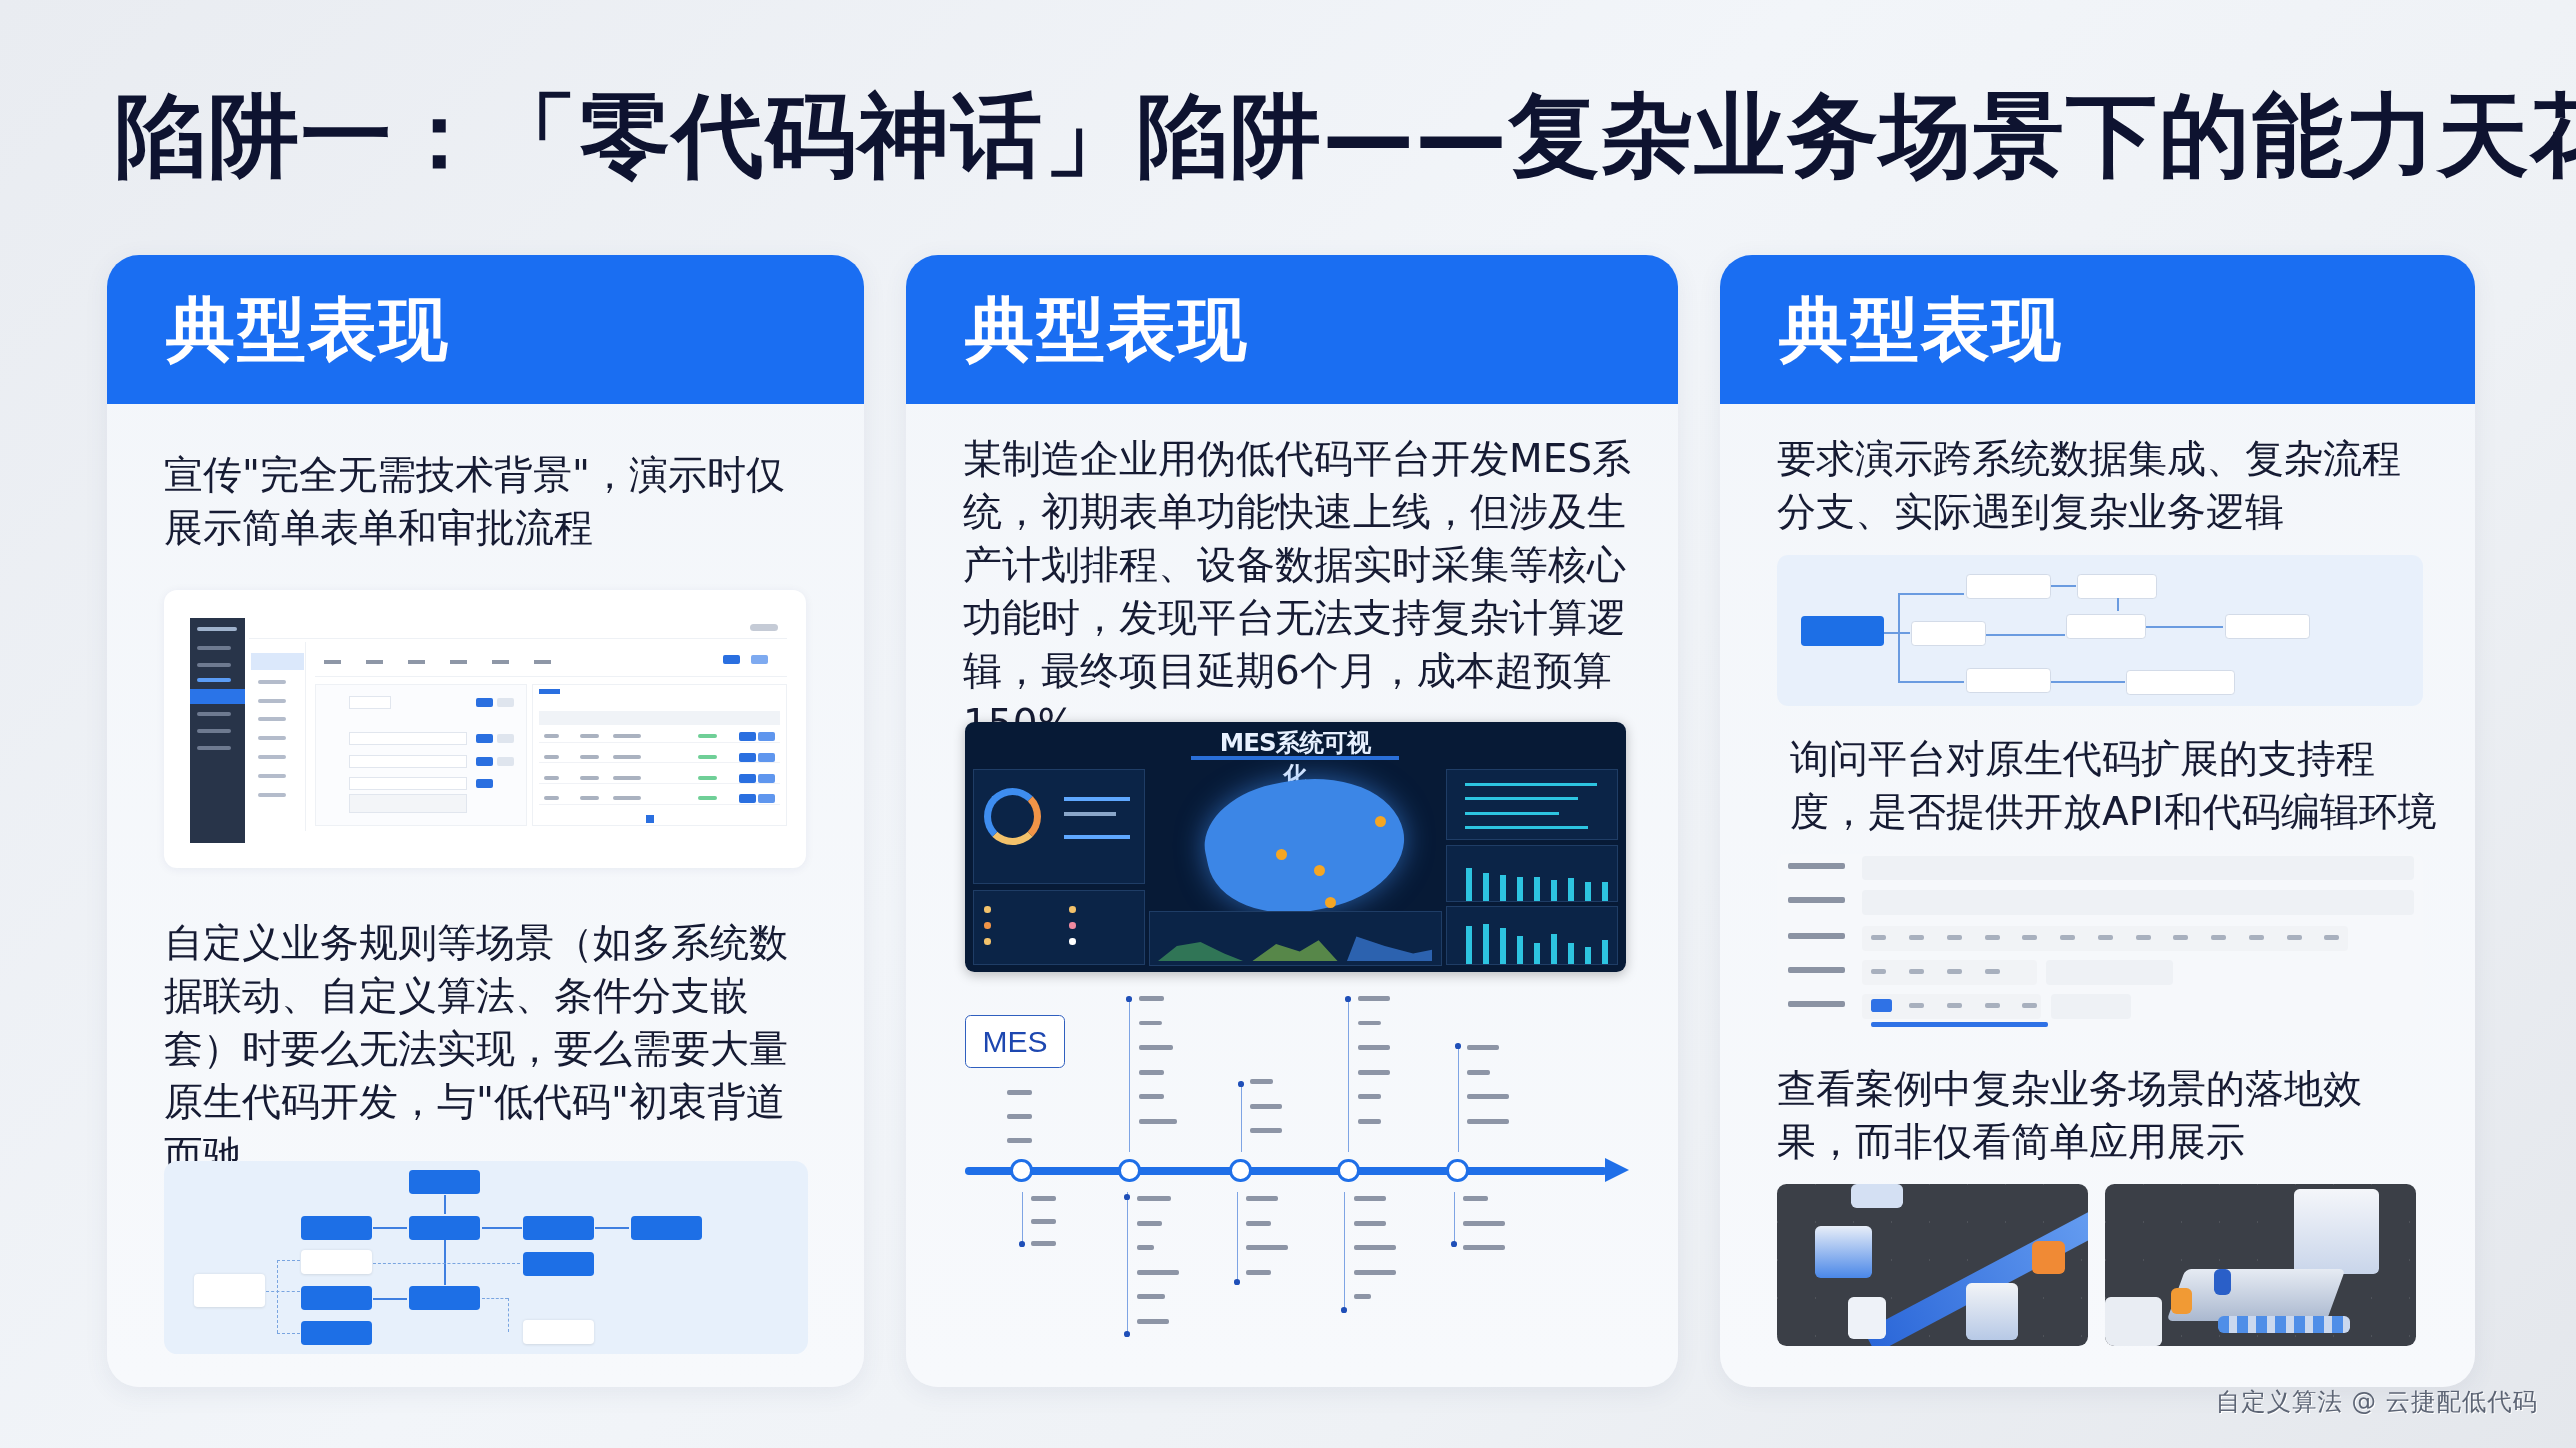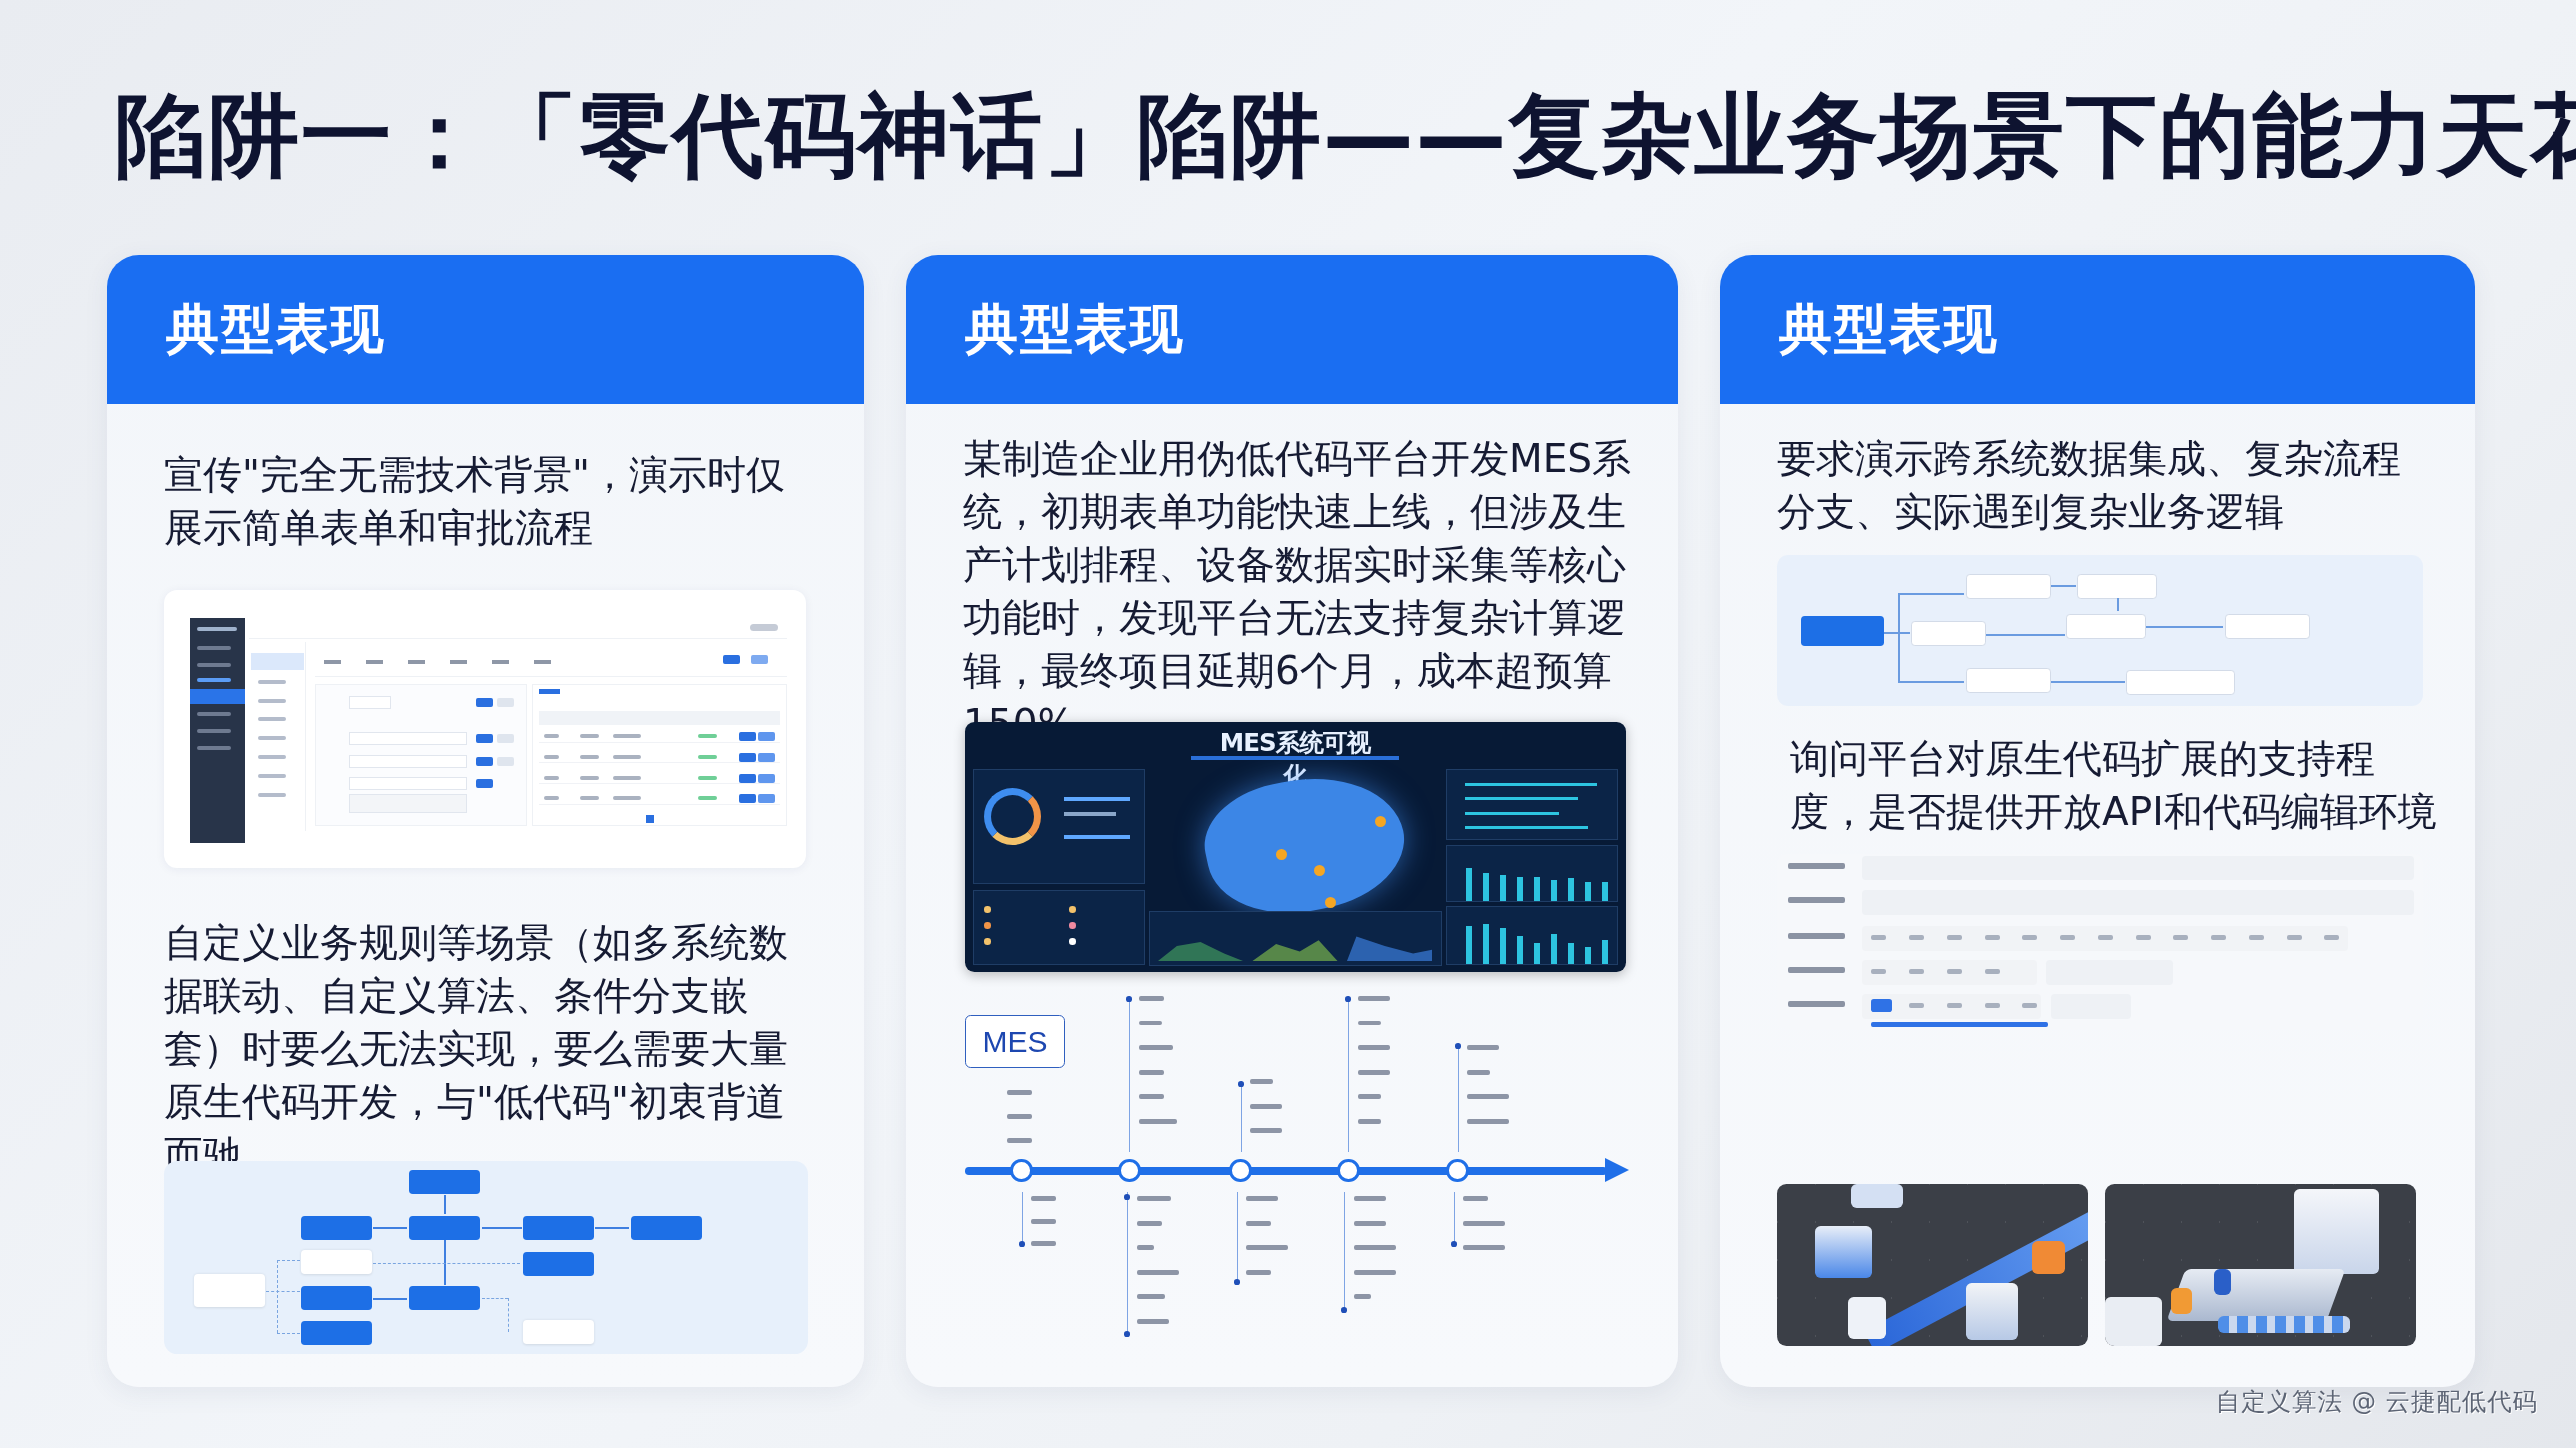--- a/index.html
+++ b/index.html
@@ -21,21 +21,21 @@
       border-radius: 32px; overflow: hidden;
       box-shadow: 0 5.7px 24.5px rgba(60,80,120,0.08);
     }
     .card.c1 { left: 107px; width: 757px; }
     .card.c2 { left: 906px; width: 772px; }
     .card.c3 { left: 1720px; width: 755px; }
     .card-head {
       height: 149px; background: #1a6ef2;
       display: flex; align-items: center; padding-left: 59px;
     }
-    .card-head span { color: #fff; font-size: 53px; font-weight: bold; letter-spacing: 1.9px; }
+    .card-head span { color: #fff; font-size: 69px; font-weight: bold; letter-spacing: 1.9px; }
     .para { position: absolute; font-size: 39px; line-height: 53px; color: #161b33; }
 
     
     .app-shot {
       position: absolute; left: 57px; top: 335px; width: 642px; height: 278px;
       background: #fff; border-radius: 13.2px; box-shadow: 0 1.9px 9.4px rgba(0,40,100,0.06);
     }
     .app-shot .side { position: absolute; left: 25.5px; top: 28px; width: 55px; height: 225px; background: #283449; }
     .app-shot .side .sel { position: absolute; left: 0; top: 71px; width: 55px; height: 15px; background: #2a74e8; }
     .app-shot .side .ln { position: absolute; left: 7.5px; height: 3.8px; width: 34px; background: #6e7a90; border-radius: 1.9px; }
@@ -457,20 +457,21 @@
       <div class="inp" style="top:140px;width:179px;background:#f1f3f6"></div>
     <div class="inp" style="left:274px;top:140px;width:80px;background:#eef1f5"></div>
     <div class="chip on" style="left:94px;top:145px"></div>
       <div class="chip" style="left:132px;top:149px"></div>
       <div class="chip" style="left:170px;top:149px"></div>
       <div class="chip" style="left:208px;top:149px"></div>
       <div class="chip" style="left:245px;top:149px"></div>
     <div class="prog"></div>
   </div>
 
+  <p class="para" style="left:57px; top:807px; width:661px;">查看案例中复杂业务场景的落地效果，而非仅看简单应用展示</p>
 
   <div class="iso a">
     <div class="grid"></div>
     <div class="belt" style="left:75px;top:75px;width:302px;"></div>
     <div class="block" style="left:38px;top:42px;width:57px;height:52px;background:linear-gradient(#e8eef8,#4a87e8)"></div>
     <div class="block" style="left:74px;top:0;width:52px;height:23.6px;background:#d4e0f3"></div>
     <div class="block" style="left:189px;top:99px;width:52px;height:57px;background:linear-gradient(#f2f4f7,#b7c9e6)"></div>
     <div class="block" style="left:71px;top:113px;width:38px;height:42px;background:#eef2f8"></div>
     <div class="block" style="left:255px;top:57px;width:33px;height:33px;background:#f08a35"></div>
   </div>

